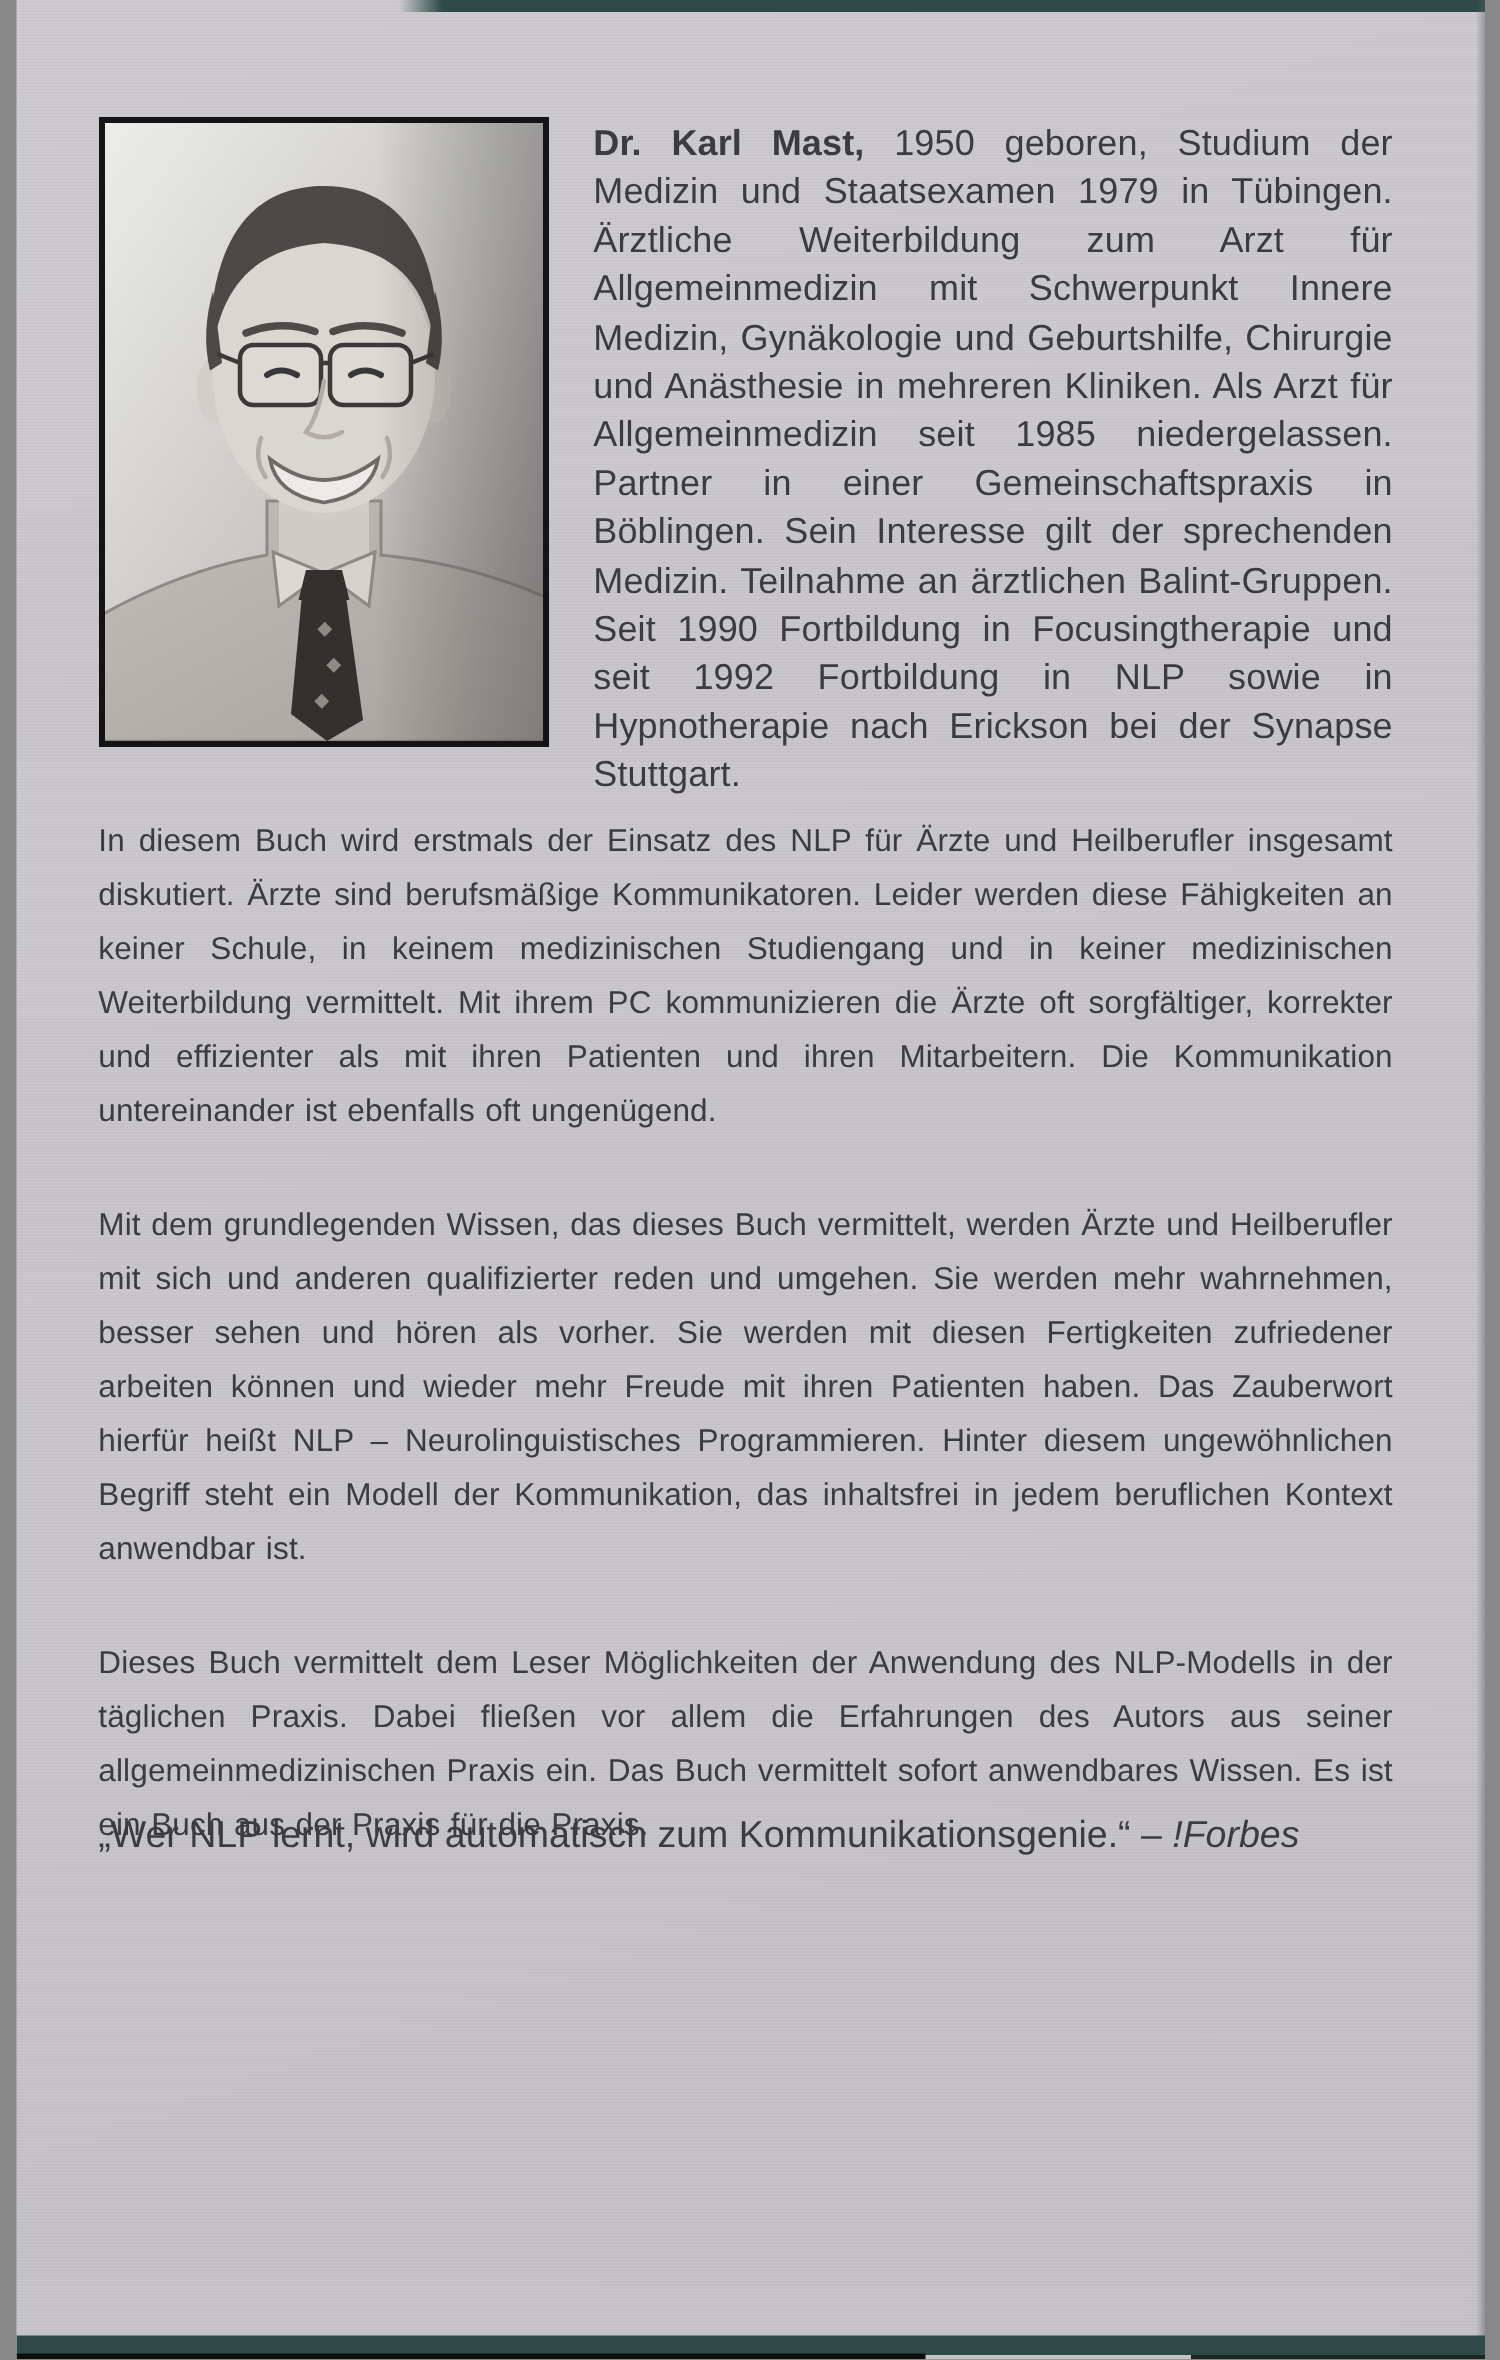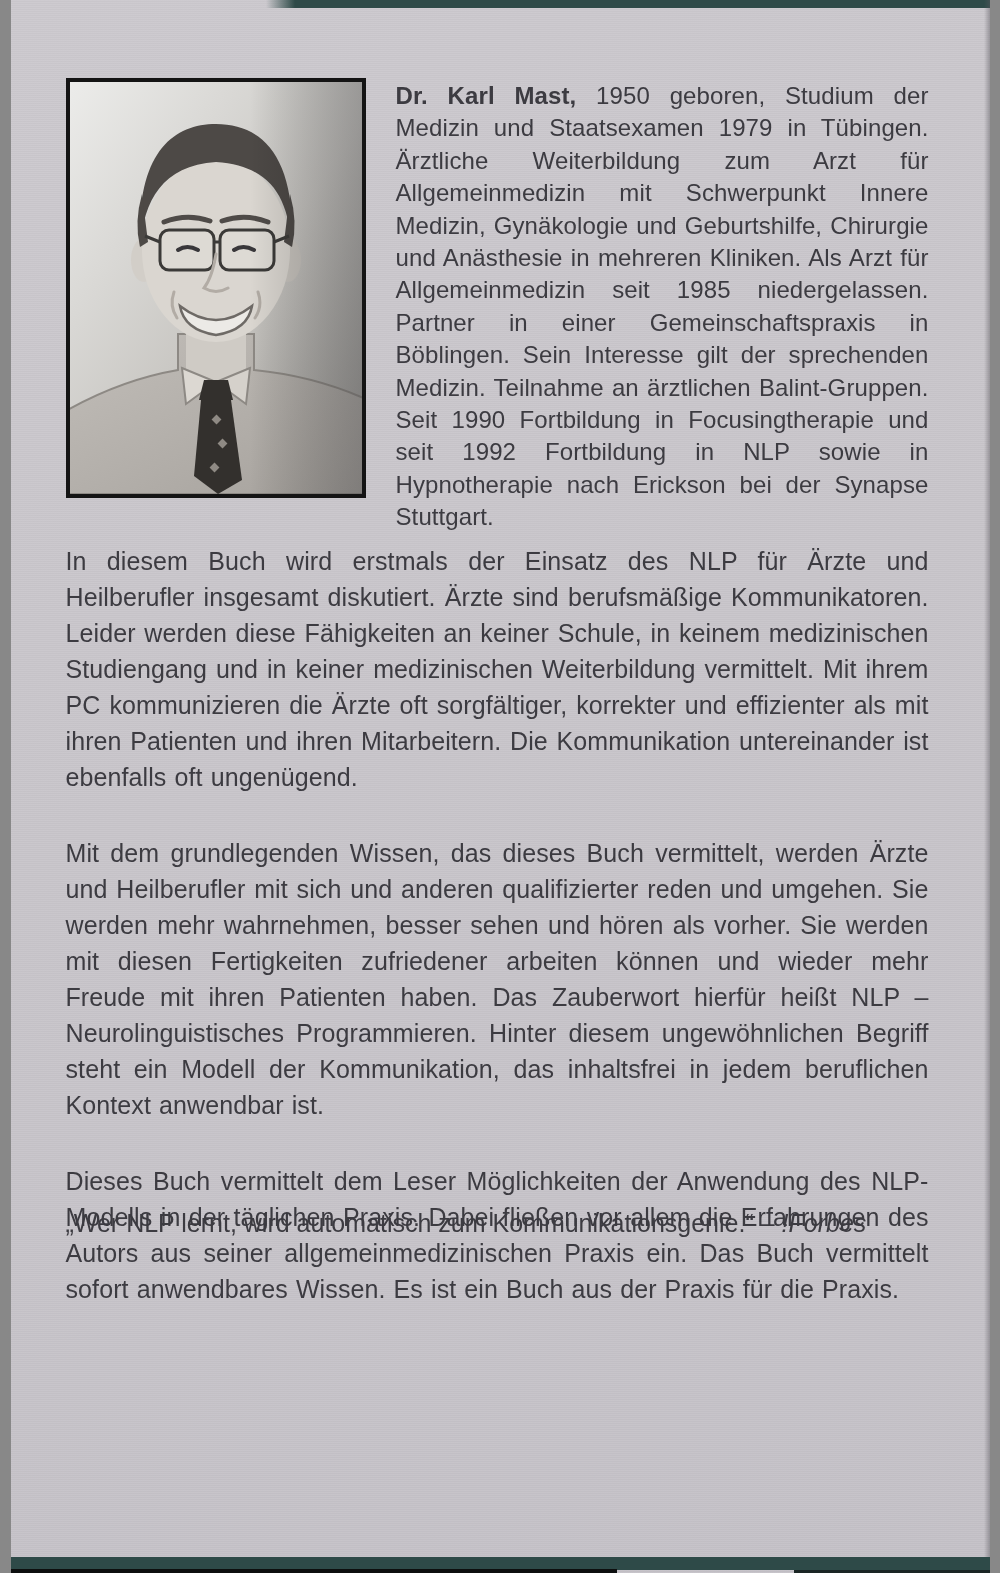--- a/index.html
+++ b/index.html
@@ -58,21 +58,21 @@
     word-spacing: 1px;
   }
   .bio strong { font-weight: bold; }
 
   
   .body-text {
     position: absolute; left: 55px; top: 543px; width: 863px;
   }
   .body-text p {
     margin: 0 0 40px 0;
-    font-size: 25px; line-height: 36px;
+    font-size: 21px; line-height: 36px;
     text-align: justify;
     letter-spacing: 0.1px;
     word-spacing: 1px;
   }
   .body-text p:last-child { margin-bottom: 0; }
 
   
   .quote {
     position: absolute; left: 55px; top: 1205px; width: 863px;
     font-size: 25px; line-height: 36px;

